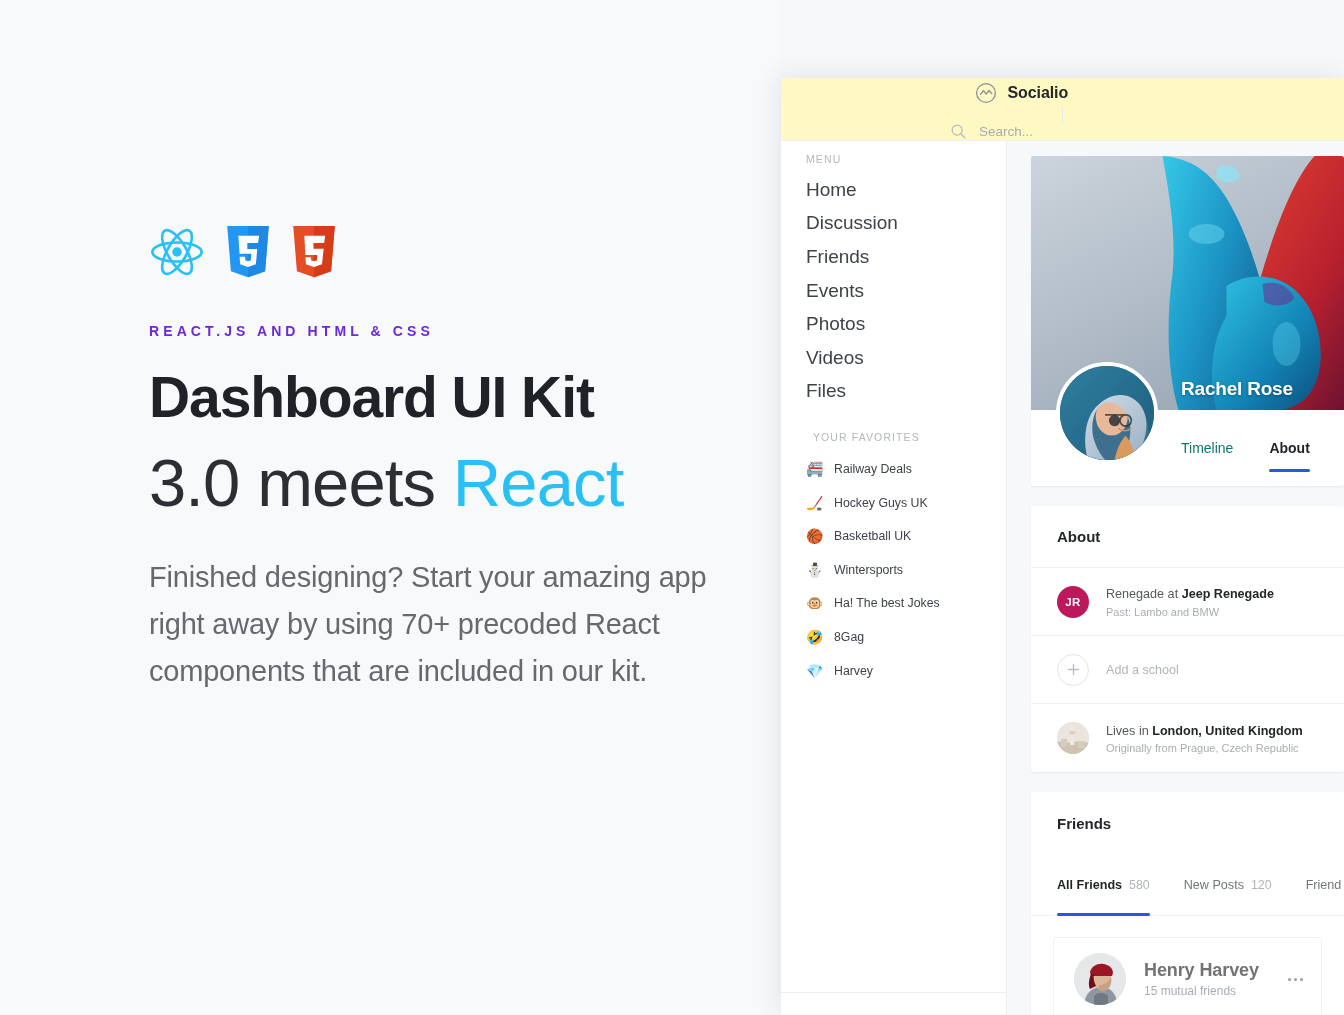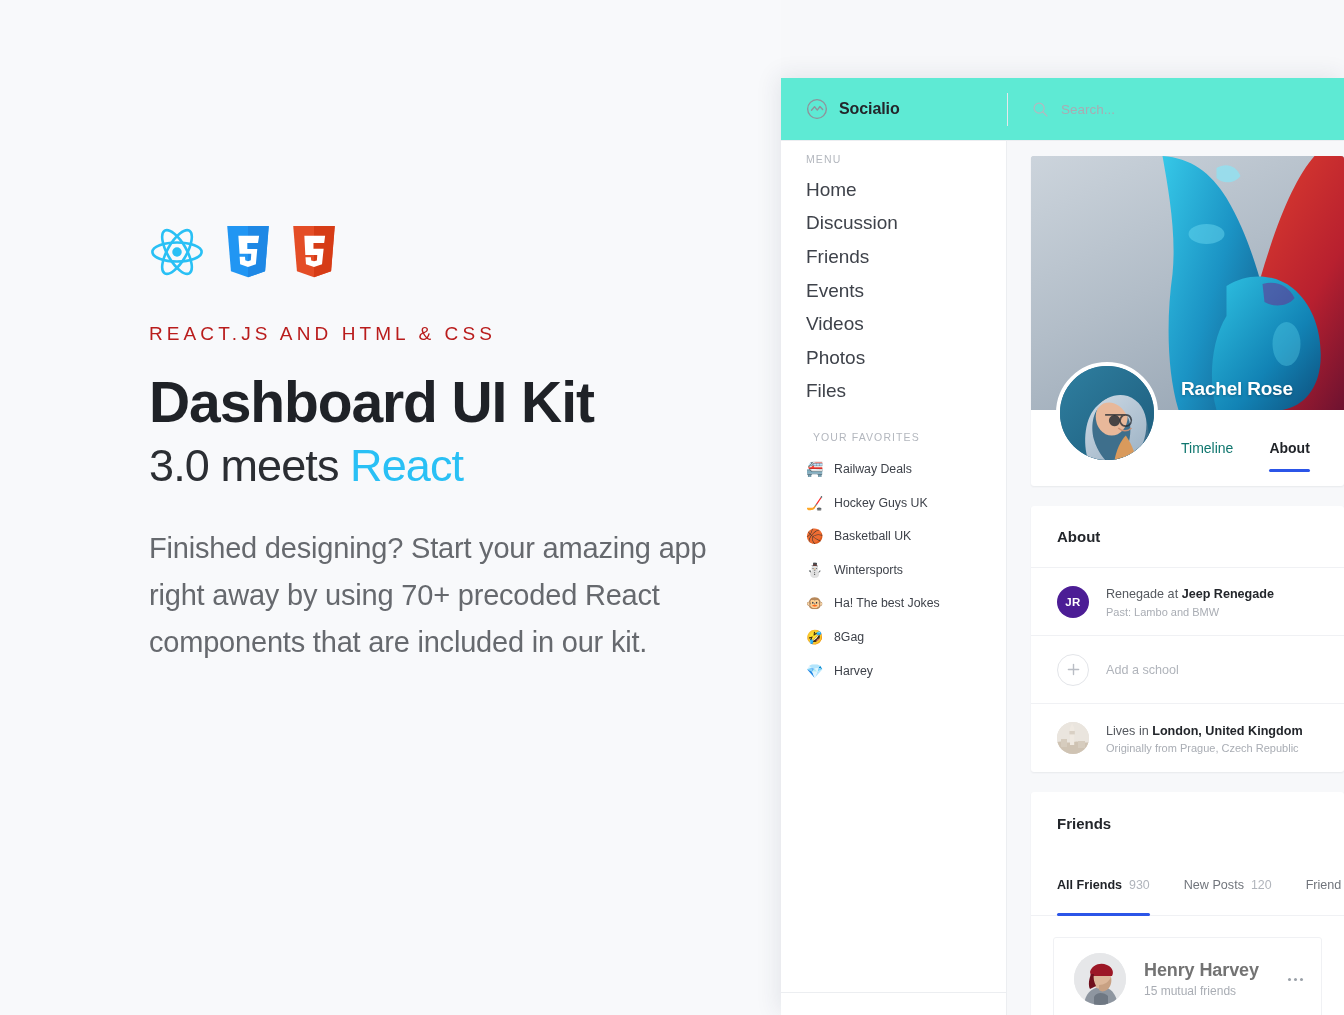--- a/index.html
+++ b/index.html
@@ -39,45 +39,45 @@
     align-items: center;
     gap: 20px;
     height: 68px;
   }
 
   .logo-react { width: 56px; height: 52px; display:block; }
   .logo-shield { width: 46px; height: 54px; display:block; }
 
   .eyebrow {
     margin-top: 38px;
-    font-size: 19px;
-    font-weight: normal;
+    font-size: 14px;
+    font-weight: bold;
     letter-spacing: 4.1px;
-    color: #b91c1c;
+    color: #6d28d9;
     line-height: 1;
   }
 
   .headline {
     margin-top: 28px;
     line-height: 1.12;
   }
   .headline .l1 {
     display: block;
     font-size: 57px;
     font-weight: bold;
     color: #1f2227;
     letter-spacing: -1.1px;
   }
   .headline .l2 {
     display: block;
-    font-size: 45px;
+    font-size: 67px;
     font-weight: 300;
     color: #2b2e33;
     letter-spacing: -0.9px;
-    margin-top: 6px;
+    margin-top: 15px;
   }
   .headline .accent {
     color: #29c0f5;
     font-weight: 400;
   }
 
   .subcopy {
     margin-top: 34px;
     font-size: 29px;
     font-weight: 300;
@@ -95,25 +95,26 @@
     width: 563px;
     height: 937px;
     background: #ffffff;
     box-shadow: -3px -2px 22px rgba(40,50,80,0.10);
     overflow: hidden;
   }
 
   
   .topbar {
     height: 63px;
-    background: #5eead4;
+    background: #fef9c3;
     border-bottom: 1px solid #eceef1;
     display: flex;
     align-items: center;
     position: relative;
+    flex-direction: column;
   }
   .brand {
     width: 226px;
     display: flex;
     align-items: center;
     gap: 11px;
     padding-left: 25px;
     height: 100%;
   }
   .brand-mark { width: 22px; height: 22px; display: block; flex: 0 0 auto; }
@@ -308,21 +309,21 @@
   .about-ico {
     width: 32px; height: 32px;
     border-radius: 50%;
     flex: 0 0 auto;
     display: flex;
     align-items: center;
     justify-content: center;
     overflow: hidden;
   }
   .ico-jr {
-    background: #4c1d95;
+    background: #be185d;
     color: #fff;
     font-size: 11.5px;
     font-weight: bold;
     letter-spacing: 0.3px;
   }
   .ico-plus {
     border: 1px solid #e3e5e9;
     background: #fff;
   }
   .ico-plus svg { width: 13px; height: 13px; display:block; }
@@ -493,24 +494,24 @@
         <li class="nav-item">
             <span>Discussion</span>
           </li>
         <li class="nav-item">
             <span>Friends</span>
           </li>
         <li class="nav-item">
             <span>Events</span>
           </li>
         <li class="nav-item">
-            <span>Videos</span>
+            <span>Photos</span>
           </li>
         <li class="nav-item">
-            <span>Photos</span>
+            <span>Videos</span>
           </li>
         <li class="nav-item">
             <span>Files</span>
           </li>
       </ul>
 
       <div class="side-section-label side-label-fav">YOUR FAVORITES</div>
       <ul class="fav-list">
         <li class="fav-item">
           <span class="fav-emoji">🚝</span>
@@ -653,21 +654,21 @@
           </div>
         </div>
       </div>
 
       <div class="card">
         <div class="card-head" style="border-bottom:0;">Friends</div>
 
         <div class="friends-tabs">
           <div class="ftab active">
             <span class="ftab-label">All Friends</span>
-            <span class="ftab-count">930</span>
+            <span class="ftab-count">580</span>
           </div>
           <div class="ftab">
             <span class="ftab-label">New Posts</span>
             <span class="ftab-count">120</span>
           </div>
           <div class="ftab">
             <span class="ftab-label">Friend Requests</span>
           </div>
         </div>
 

